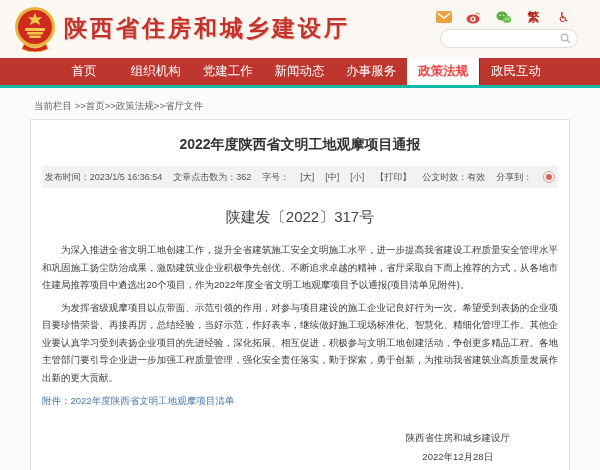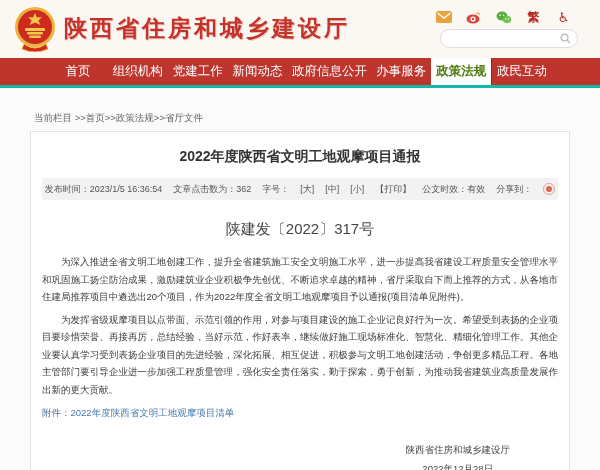--- a/index.html
+++ b/index.html
@@ -27,25 +27,25 @@
   .search-box { width: 138px; height: 19px; border: 1px solid #ddd; border-radius: 10px;
     background: #fff; display: flex; align-items: center; padding: 0 6px 0 10px; }
   .search-box input { flex: 1; border: none; outline: none; font-size: 9px; background: transparent; min-width: 0; }
 
   
   .nav { height: 30px; background: #bd352c; border-bottom: 3px solid #14b8a6; }
   .nav ul { list-style: none; display: flex; height: 100%; padding: 0 48px; }
   .nav li { flex: 1; display: flex; align-items: center; justify-content: center;
     color: #fff; font-size: 12.5px; cursor: pointer; white-space: nowrap; }
   .nav li.wide { flex: 1.4; }
-  .nav li.active { background: #fff; color: #4d7c0f; font-weight: bold; }
+  .nav li.active { background: #fff; color: #ef4444; font-weight: bold; }
   .nav li.divided { border-left: 1px solid #8e241d; }
 
   
-  .breadcrumb { padding: 24px 0 6px 34px; font-size: 9.5px; color: #666; }
+  .breadcrumb { padding: 12px 0 6px 34px; font-size: 9.5px; color: #666; }
 
   
   .article-box { margin: 0 30px; background: #fff; border: 1px solid #e4e4e4;
     height: 372px; padding: 0 11px; }
   .article-title { text-align: center; font-size: 14px; font-weight: bold; color: #333;
     padding: 16px 0 12px 0; }
   .meta-bar { background: #f2f2f2; height: 22px; display: flex; align-items: center;
     justify-content: center; gap: 11px; font-size: 9px; color: #555; white-space: nowrap; }
   .meta-bar .sizer, .meta-bar .printer { cursor: pointer; }
   .share-ic { width: 12px; height: 12px; border-radius: 50%; border: 1px solid #e0a090;
@@ -120,21 +120,20 @@
     </div>
   </div>
 </div>
 
 <div class="nav">
   <ul>
     <li>首页</li>
     <li>组织机构</li>
     <li>党建工作</li>
     <li>新闻动态</li>
-    <li class="wide">政府信息公开</li>
     <li>办事服务</li>
     <li class="active">政策法规</li>
     <li class="divided">政民互动</li>
   </ul>
 </div>
 
 <div class="breadcrumb">当前栏目 &gt;&gt;首页&gt;&gt;政策法规&gt;&gt;省厅文件</div>
 
 <div class="article-box">
   <div class="article-title">2022年度陕西省文明工地观摩项目通报</div>

